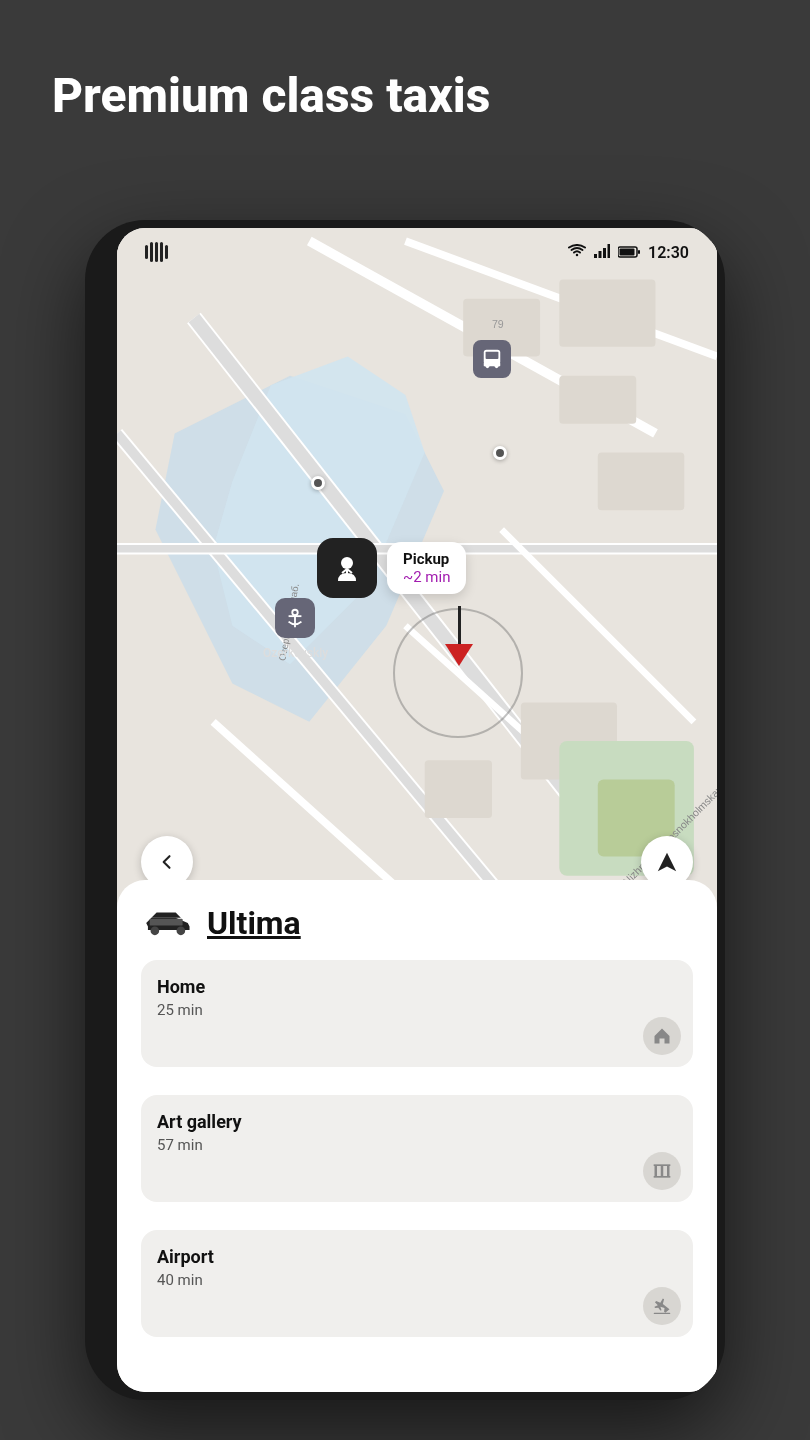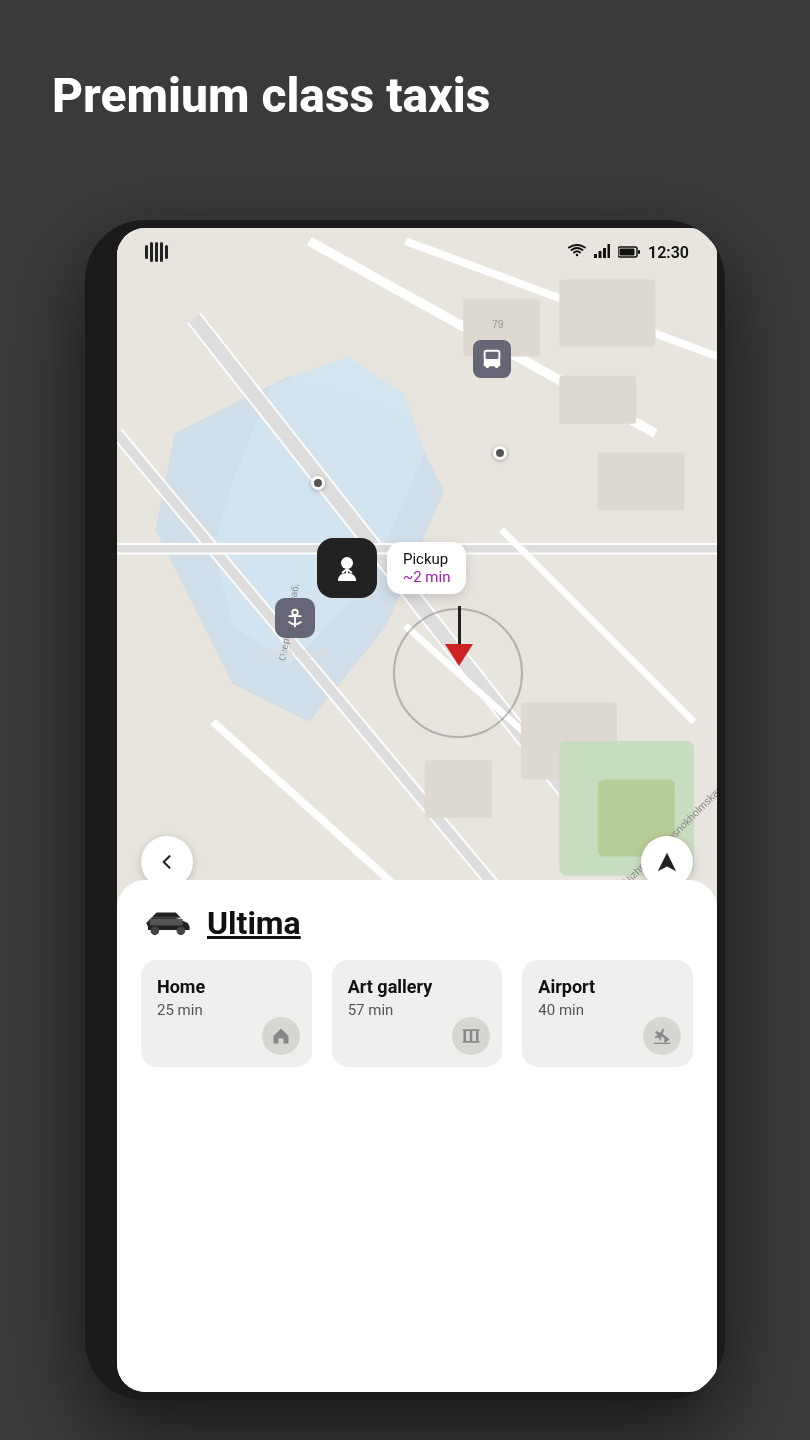--- a/index.html
+++ b/index.html
@@ -141,21 +141,21 @@
 
     .pickup-text-box {
       background: white;
       border-radius: 14px;
       padding: 8px 16px;
       box-shadow: 0 4px 12px rgba(0,0,0,0.15);
     }
 
     .pickup-label {
       font-size: 15px;
-      font-weight: 400;
+      font-weight: 700;
       color: #111;
     }
 
     .pickup-time {
       font-size: 15px;
       color: #a21caf;
     }
 
     
     .location-circle {
@@ -321,21 +321,22 @@
       height: 34px;
       background: #222;
       border-radius: 50%;
       display: flex;
       align-items: center;
       justify-content: center;
     }
 
     .destination-cards {
       display: flex;
-      gap: 20px;
+      gap: 28px;
+      flex-direction: column;
     }
 
     .dest-card {
       flex: 1;
       background: #f0efed;
       border-radius: 16px;
       padding: 16px 16px 12px 16px;
       cursor: pointer;
       position: relative;
       overflow: hidden;

